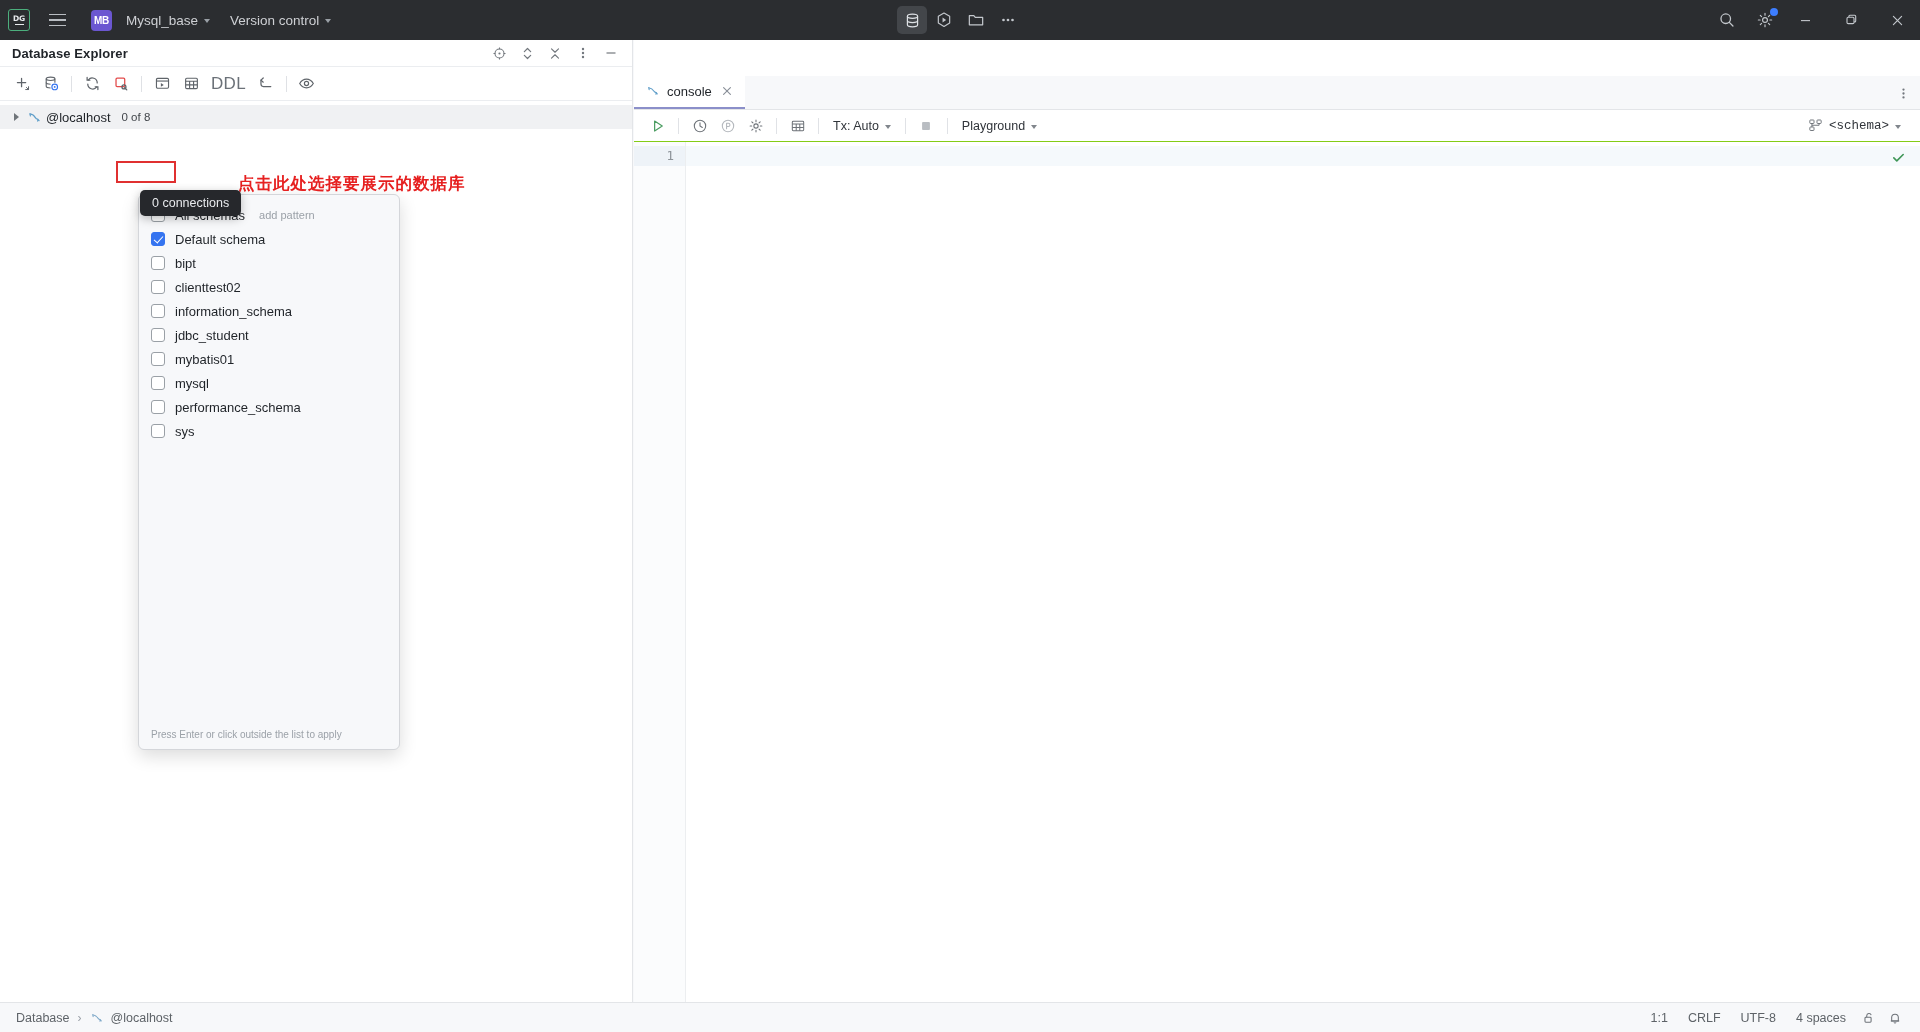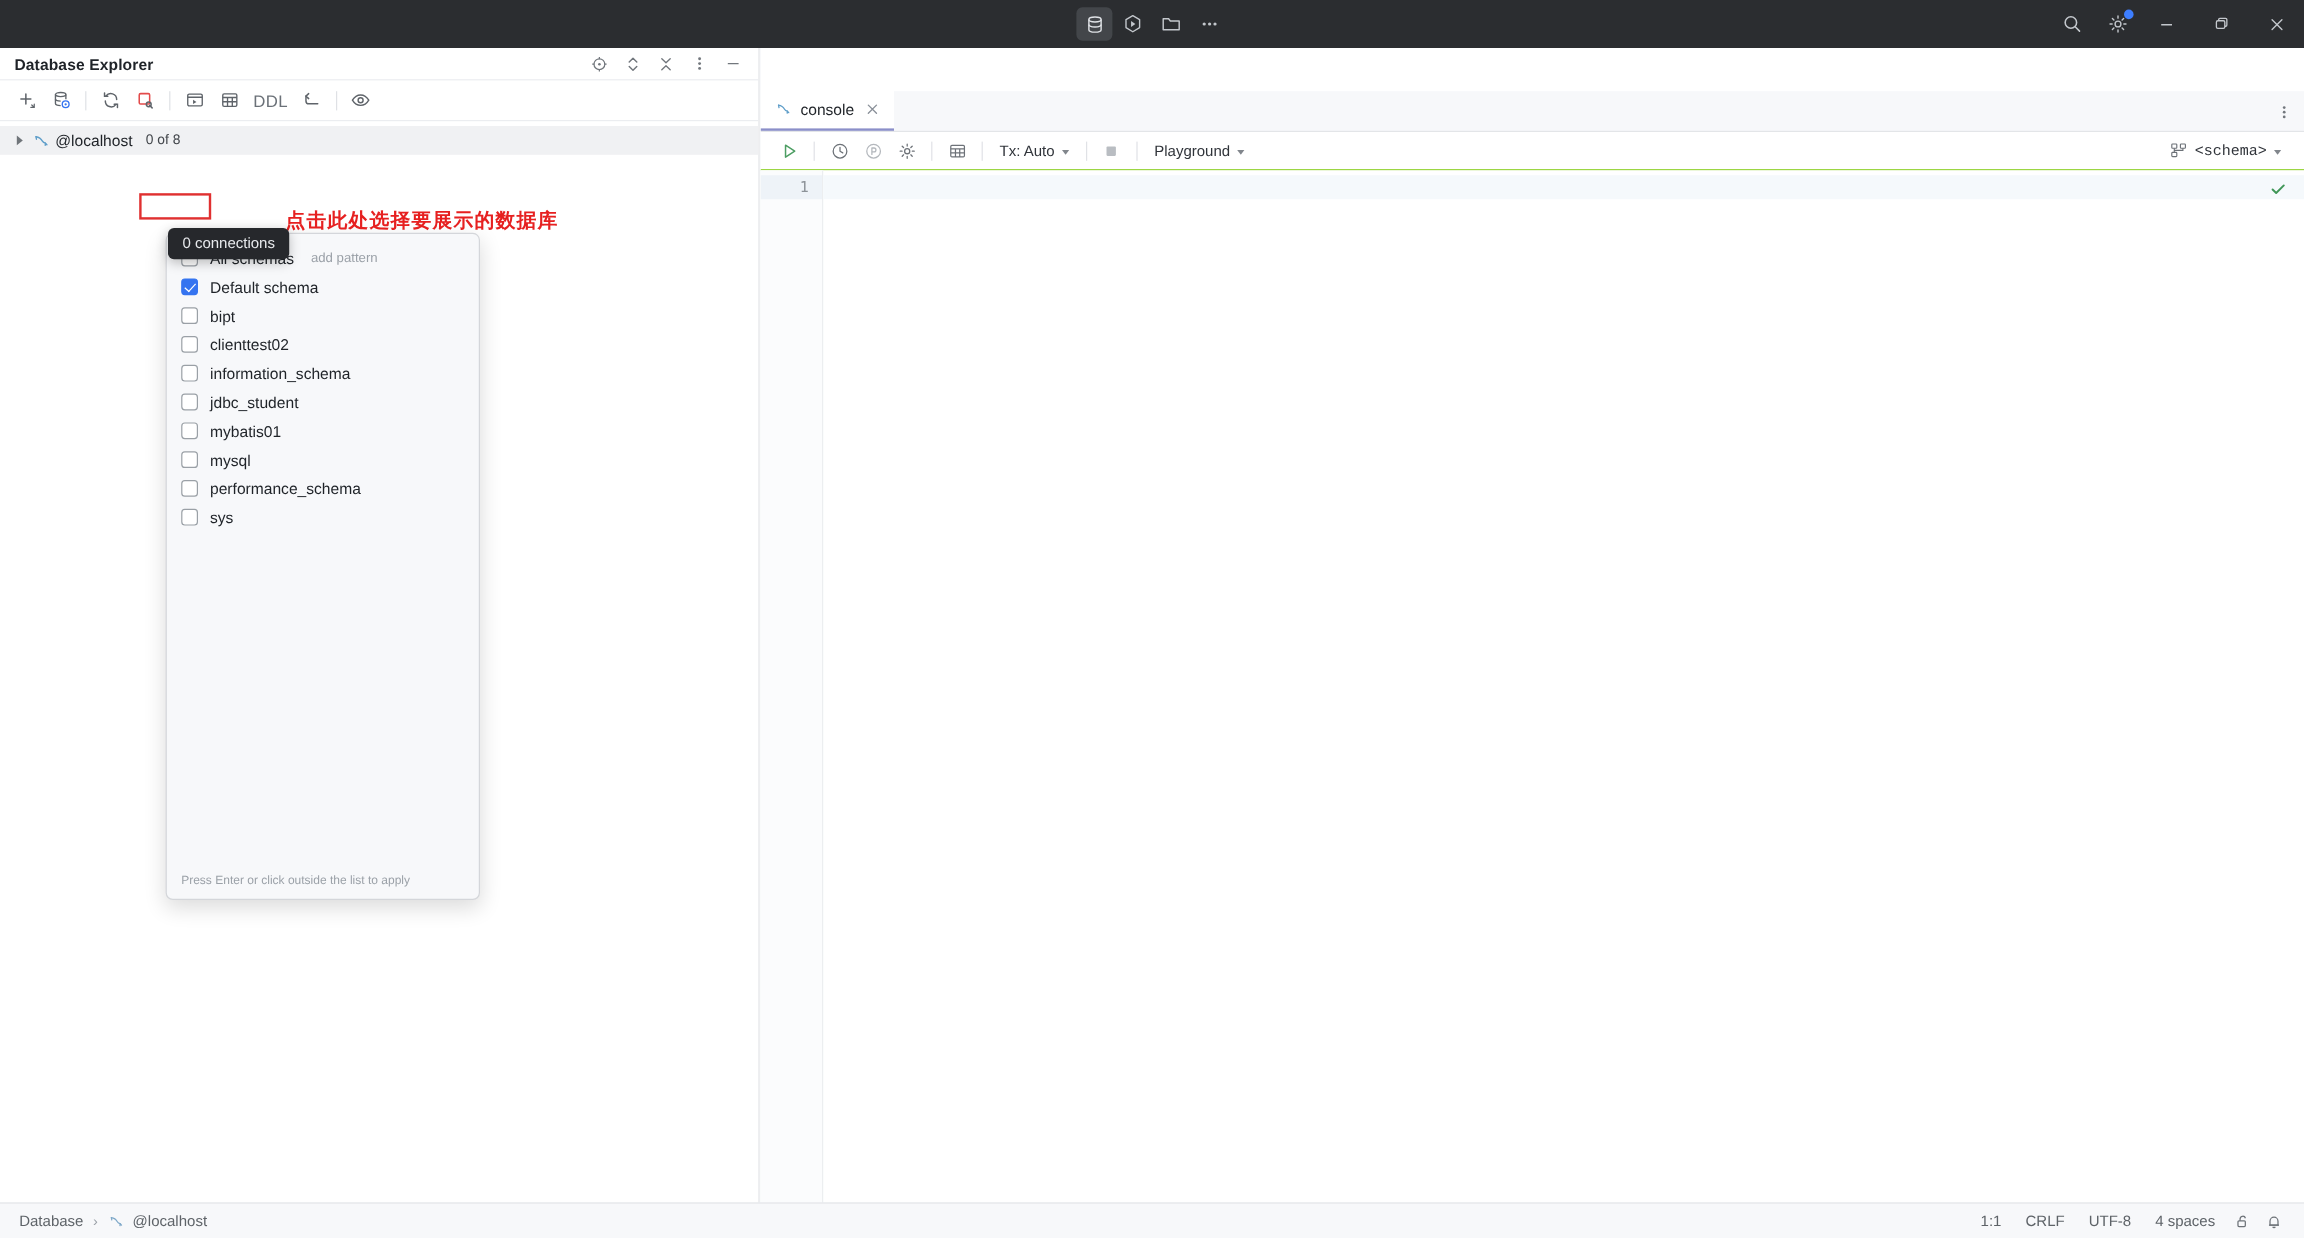--- a/index.html
+++ b/index.html
@@ -88,21 +88,21 @@
   .sb-hicon { width: 26px; height: 22px; display: flex; align-items: center; justify-content: center; cursor: pointer; border-radius: 4px; }
 
   .sb-toolbar {
     height: 34px; display: flex; align-items: center; gap: 1px; padding-left: 8px;
     border-bottom: 1px solid #ebedf0;
   }
   .sb-tb-btn {
     width: 28px; height: 26px; display: flex; align-items: center; justify-content: center;
     border-radius: 4px; cursor: pointer; position: relative;
   }
-  .sb-tb-btn.text { width: auto; padding: 0 5px; font-size: 14px; color: #6b7178; letter-spacing: 0.3px; }
+  .sb-tb-btn.text { width: auto; padding: 0 5px; font-size: 17px; color: #6b7178; letter-spacing: 0.3px; }
   .sb-sep { width: 1px; height: 16px; background: #dfe1e5; margin: 0 5px; }
 
   .tree { padding-top: 4px; position: relative; }
   .tree-row {
     height: 24px; display: flex; align-items: center; padding-left: 8px;
     background: #f0f1f3; cursor: pointer; font-size: 13px; color: #1f2328;
   }
   .tree-arrow {
     width: 16px; height: 16px; display: flex; align-items: center; justify-content: center;
   }
@@ -231,20 +231,40 @@
   .sb-r-icon { width: 26px; height: 22px; display: flex; align-items: center; justify-content: center; cursor: pointer; border-radius: 3px; }
 
   svg { display: block; }
 </style>
 </head>
 <body>
 
 <div id="app">
 
   <div class="titlebar">
+    <div class="tb-left">
+      <div class="tb-logo">
+        <span class="dg-txt">DG</span>
+          <span class="dg-bar"></span>
+      </div>
+      <div class="hamburger">
+        <span></span>
+          <span></span>
+          <span></span>
+      </div>
+      <div class="tb-item">
+        <div class="proj-badge">MB</div>
+        <span>Mysql_base</span>
+        <span class="chev"></span>
+      </div>
+      <div class="tb-item">
+        <span>Version control</span>
+        <span class="chev"></span>
+      </div>
+    </div>
 
     <div class="tb-center">
       <div class="tb-icon-btn active">
         <svg width="17" height="17" viewBox="0 0 20 20" fill="none" stroke="#dfe2e6" stroke-width="1.4">
           <ellipse cx="10" cy="5" rx="6" ry="2.4"></ellipse>
           <path d="M4 5v10c0 1.3 2.7 2.4 6 2.4s6-1.1 6-2.4V5"></path>
           <path d="M4 10c0 1.3 2.7 2.4 6 2.4s6-1.1 6-2.4"></path>
         </svg>
       </div>
       <div class="tb-icon-btn">

